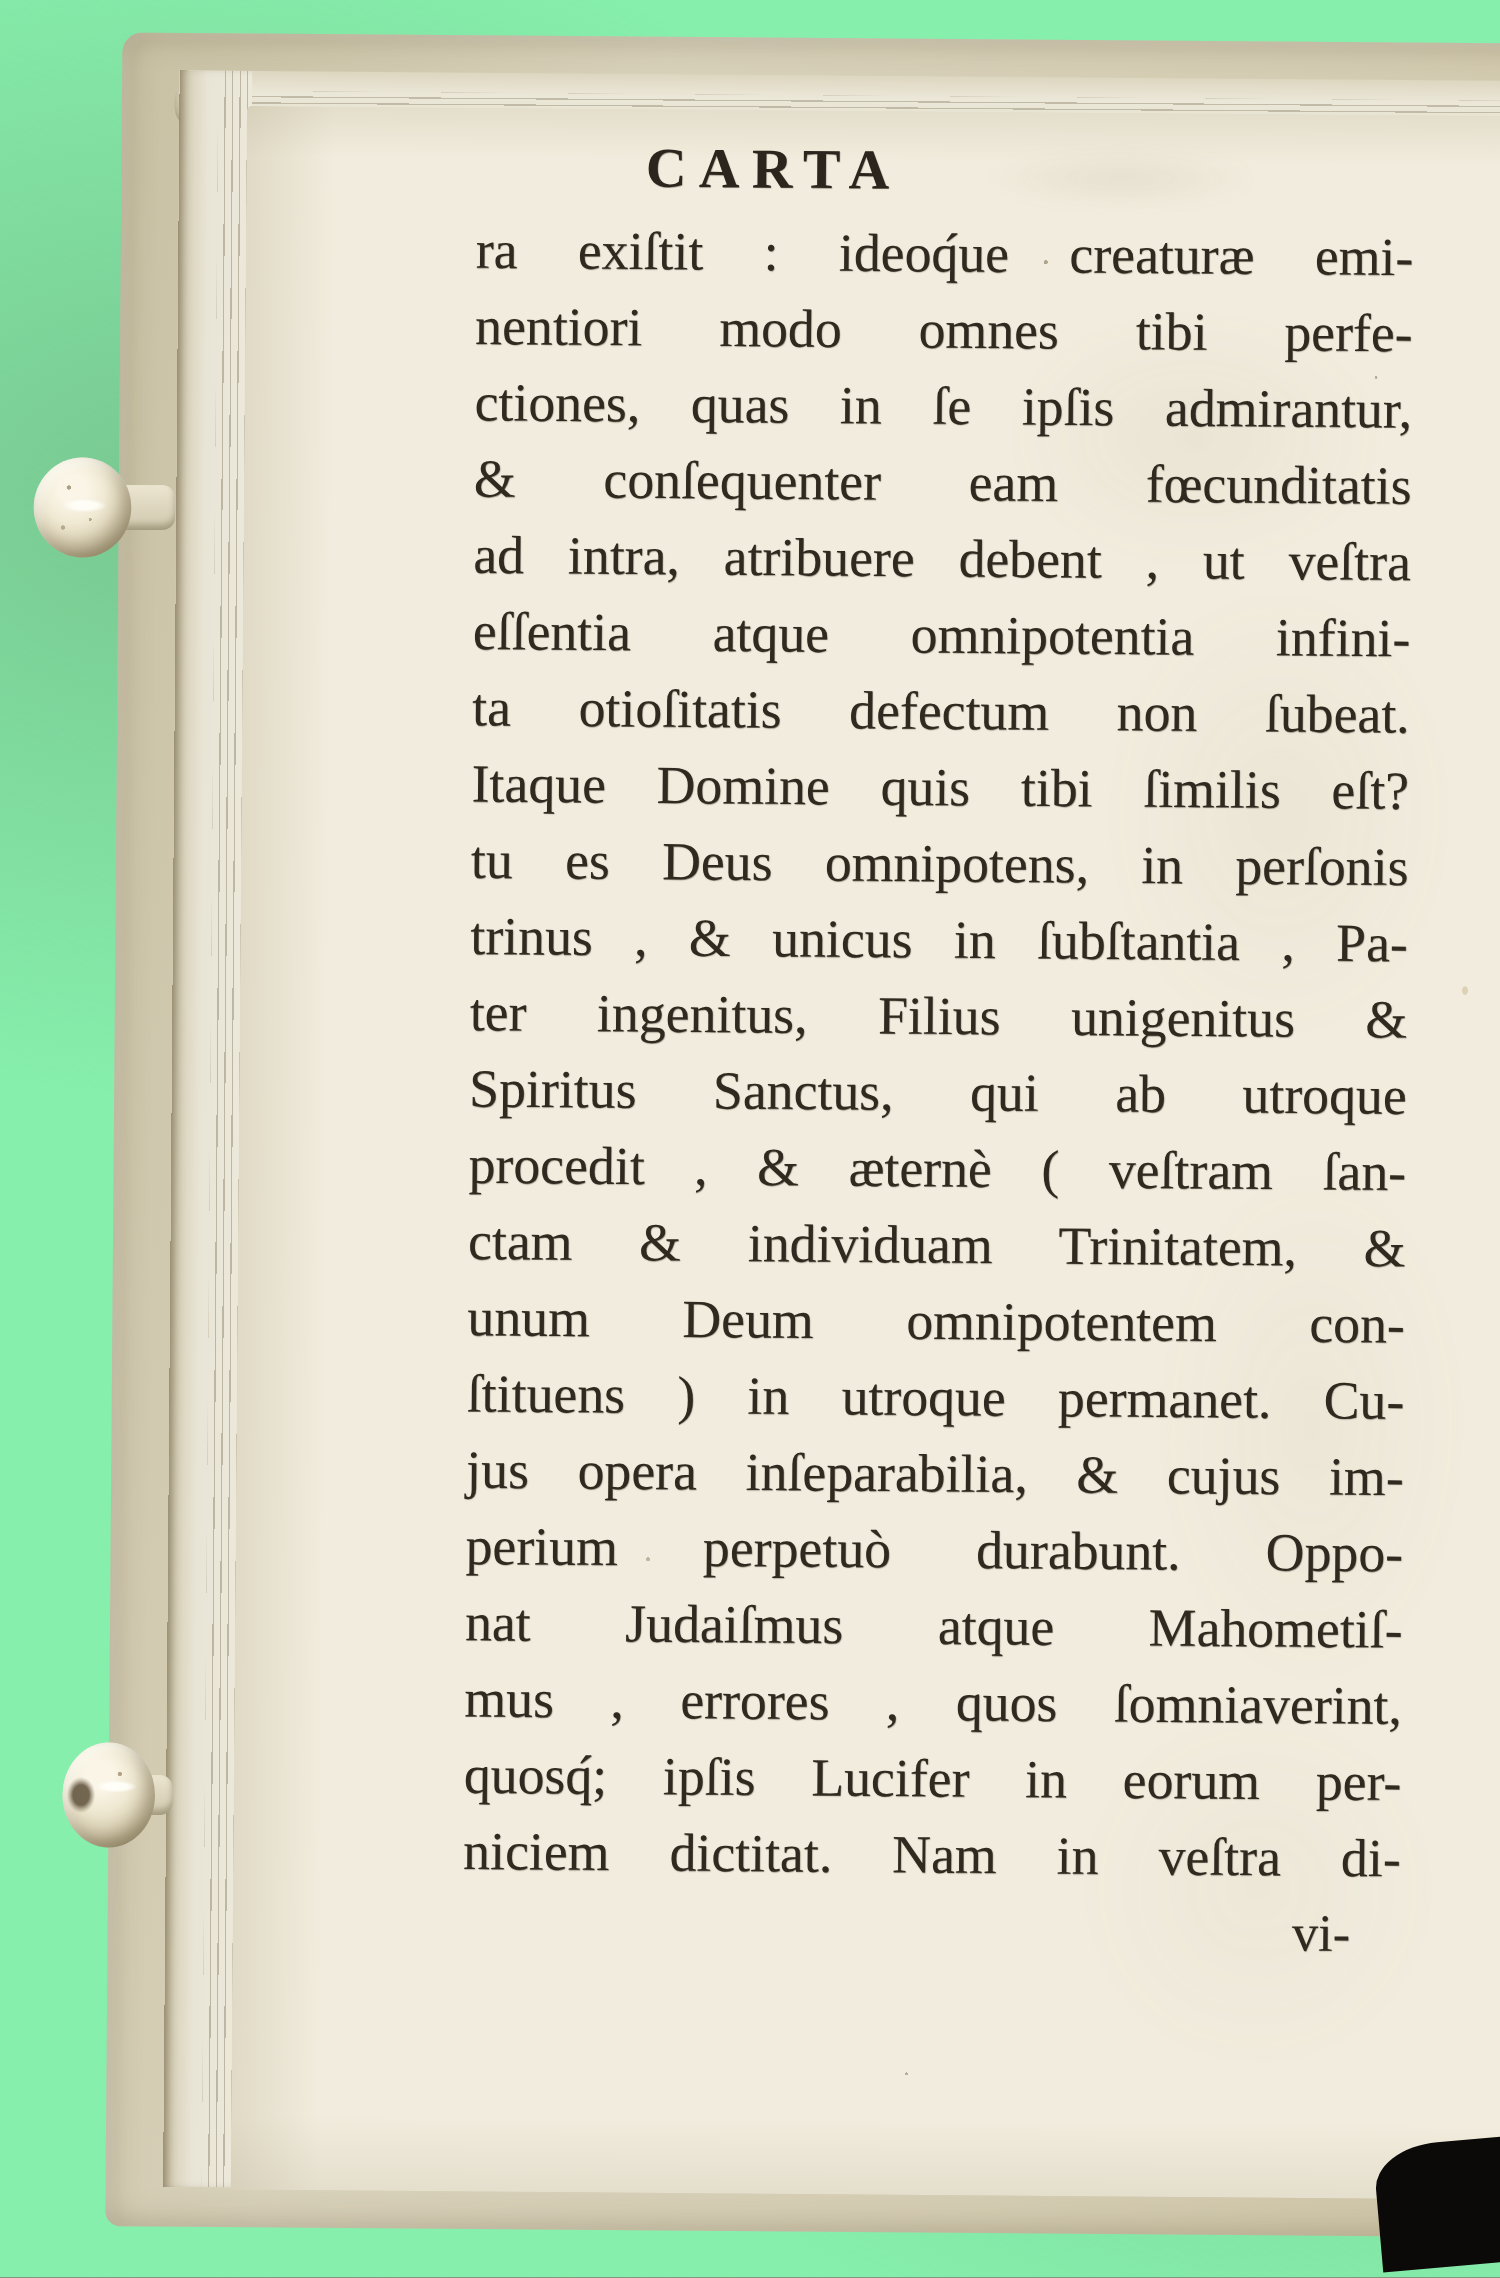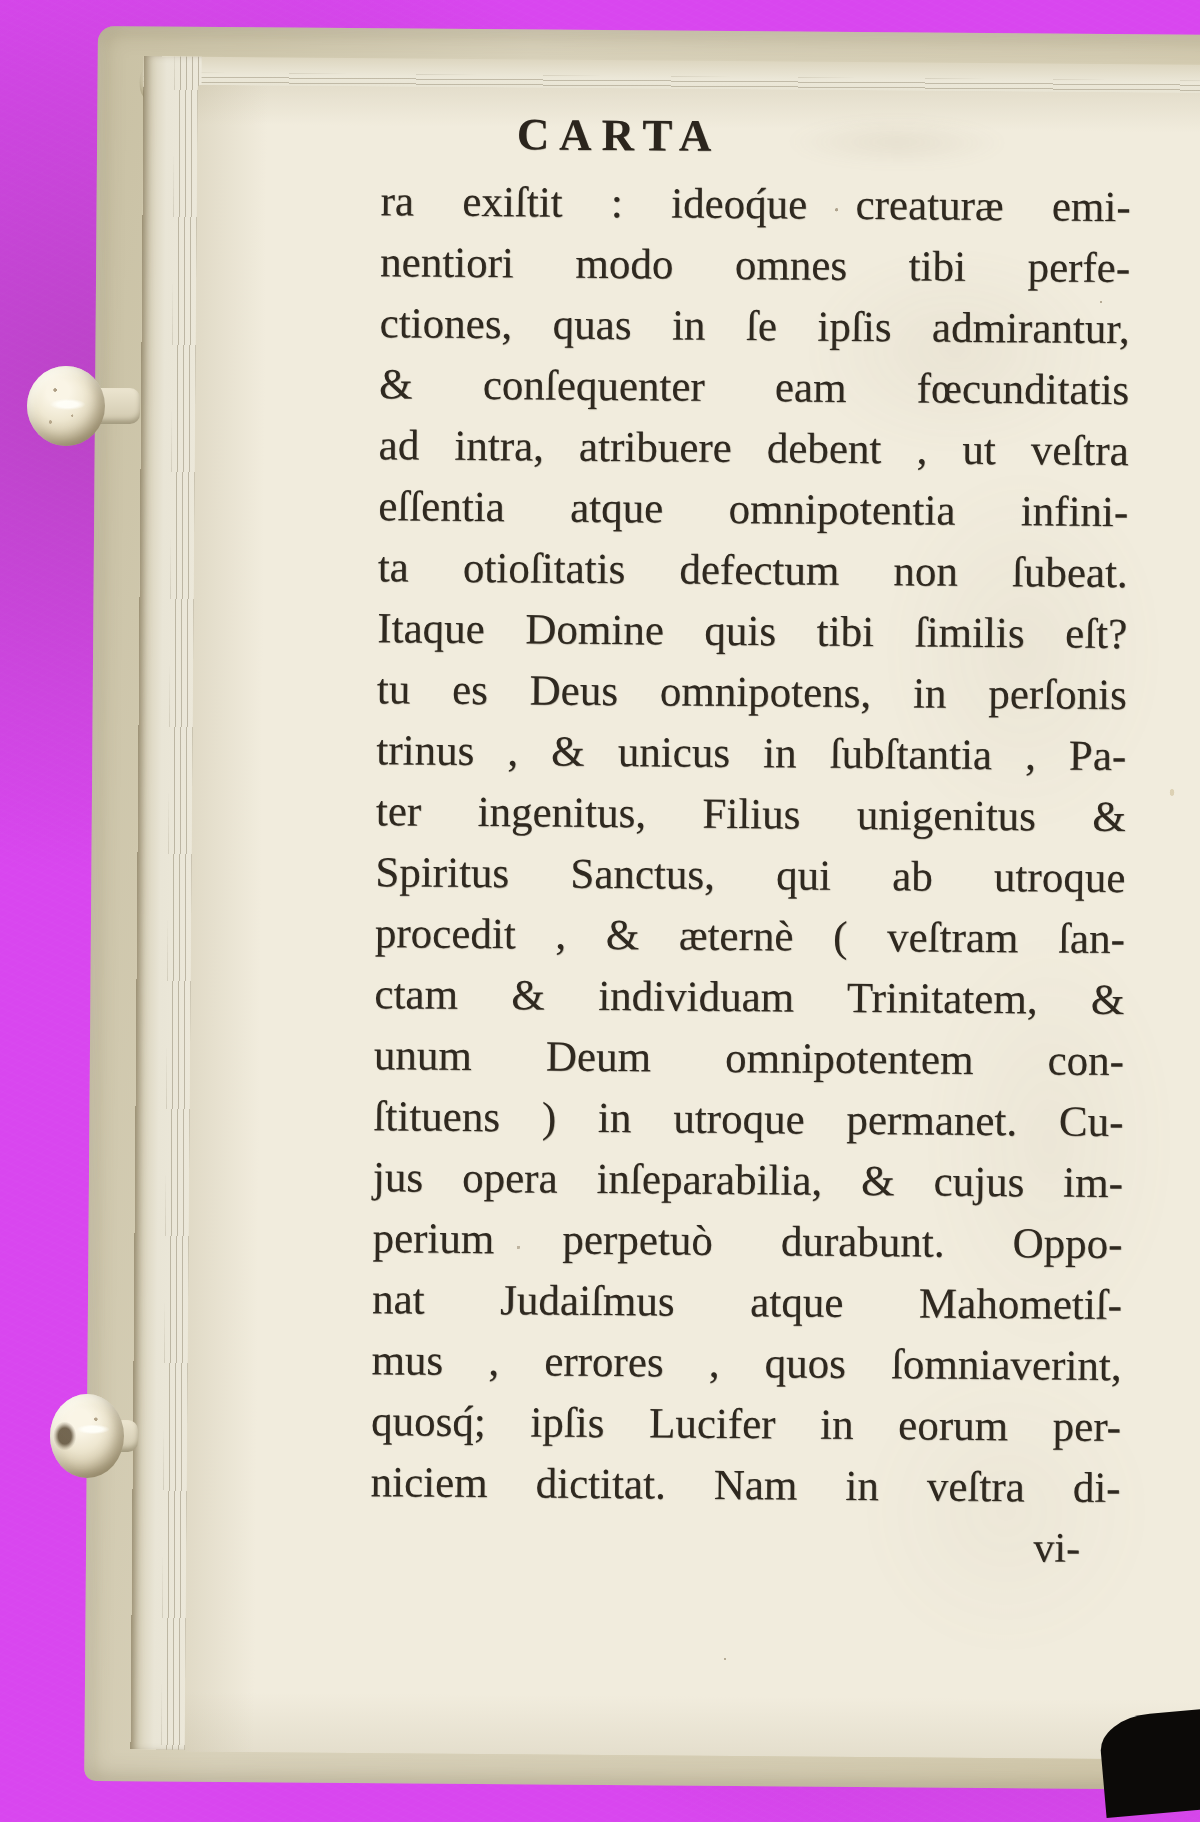--- a/index.html
+++ b/index.html
@@ -1,17 +1,17 @@
 <!DOCTYPE html>
 <html><head>
 <meta charset="utf-8">
 <style>
   html,body{margin:0;padding:0;}
   body{width:1200px;height:1822px;background:#0c0a08;font-family:"Liberation Serif","DejaVu Serif",serif;}
-  .stage{position:relative;width:1200px;height:1822px;overflow:hidden;background:#d946ef;}
+  .stage{position:relative;width:1200px;height:1822px;overflow:hidden;background:#86efac;}
   
   .stage::before{content:"";position:absolute;inset:0;
     background:
       radial-gradient(1100px 800px at 12% 22%, rgba(70,58,44,0.22), transparent 60%),
       radial-gradient(900px 700px at 85% 80%, rgba(50,42,32,0.15), transparent 65%),
       repeating-linear-gradient(23deg, rgba(255,255,255,0.012) 0 2px, transparent 2px 7px),
       repeating-linear-gradient(-31deg, rgba(255,255,255,0.010) 0 1px, transparent 1px 6px);
     pointer-events:none;}
 
   

